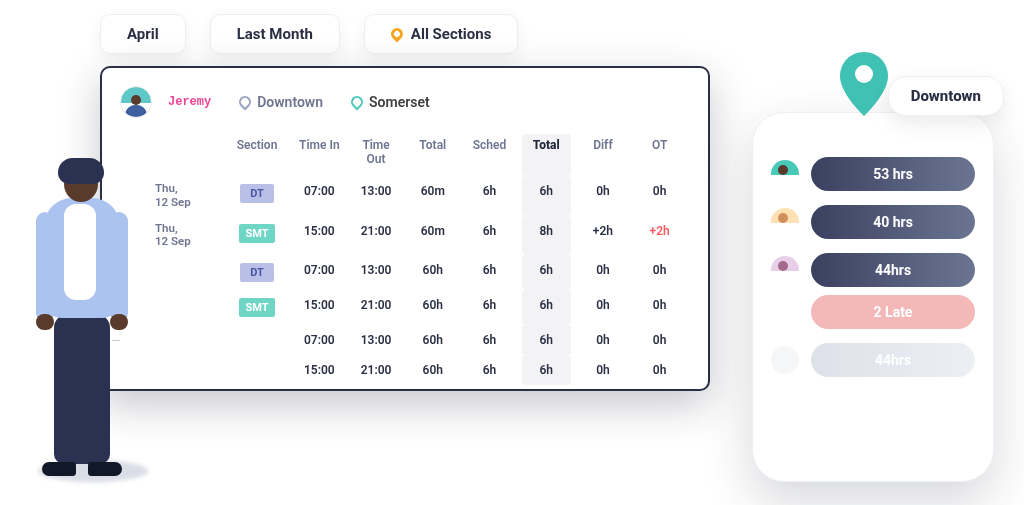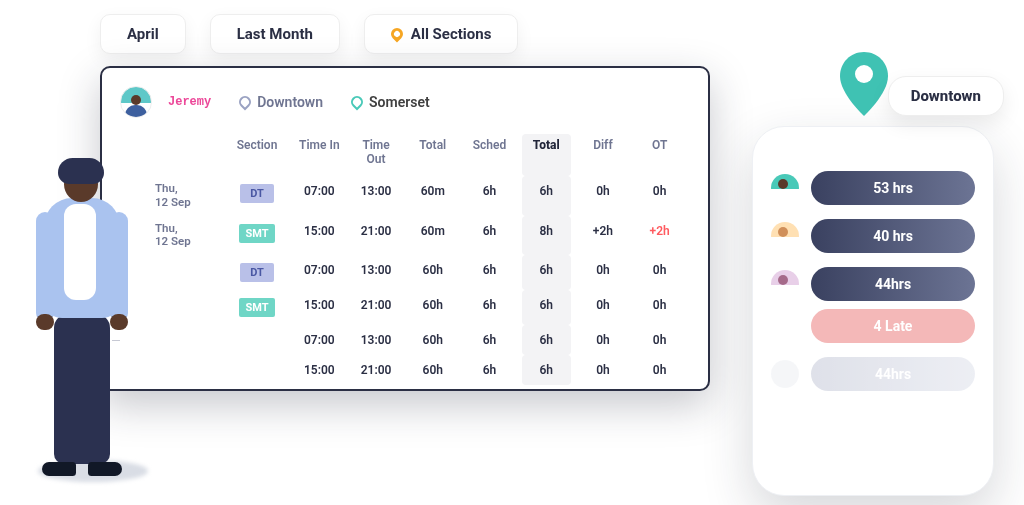--- a/index.html
+++ b/index.html
@@ -86,21 +86,21 @@
   .arm-l { position:absolute; top:54px; left:28px; width:18px; height:110px; background:#aac3ef; border-radius:14px;}
   .arm-r { position:absolute; top:54px; left:102px; width:18px; height:110px; background:#aac3ef; border-radius:14px;}
   .hand-l { position:absolute; top:156px; left:28px; width:18px; height:16px; background:#5a3a2a; border-radius:8px;}
   .hand-r { position:absolute; top:156px; left:102px; width:18px; height:16px; background:#5a3a2a; border-radius:8px;}
   .legs { position:absolute; top:156px; left:46px; width:56px; height:150px; background:#2b3150; border-radius:14px 14px 10px 10px;}
   .foot-l { position:absolute; bottom:12px; left:34px; width:34px; height:14px; background:#111827; border-radius:8px 4px 4px 8px;}
   .foot-r { position:absolute; bottom:12px; left:80px; width:34px; height:14px; background:#111827; border-radius:4px 8px 8px 4px;}
 
   
   .phone {
-    position:absolute; top:126px; right:30px; width:242px; height:370px;
+    position:absolute; top:112px; right:30px; width:242px; height:370px;
     background:#fff; border-radius:32px; box-shadow:0 20px 50px rgba(32,37,55,0.18);
     border:1px solid #eef0f4; padding:44px 18px 18px;
   }
   .phone .row { display:flex; align-items:center; gap:12px; margin-bottom:14px; }
   .phone .mini-av { width:28px; height:28px; border-radius:50%; background:#ddd; position:relative; overflow:hidden;}
   .phone .mini-av.a1{background:linear-gradient(180deg,#49c9b8 55%,#fff 55%);}
   .phone .mini-av.a1::after{content:"";position:absolute;left:7px;top:5px;width:10px;height:10px;background:#5a3a2a;border-radius:50%;}
   .phone .mini-av.a2{background:linear-gradient(180deg,#ffe0b3 55%,#fff 55%);}
   .phone .mini-av.a2::after{content:"";position:absolute;left:7px;top:5px;width:10px;height:10px;background:#d08f5a;border-radius:50%;}
   .phone .mini-av.a3{background:linear-gradient(180deg,#e8cfe8 55%,#fff 55%);}
@@ -258,21 +258,21 @@
   <div class="row">
     <div class="mini-av a2"></div>
     <div class="chip">40 hrs</div>
   </div>
   <div class="row">
     <div class="mini-av a3"></div>
     <div class="chip">44hrs</div>
   </div>
   <div class="row sub">
     <div class="mini-av"></div>
-    <div class="chip late">4 Late</div>
+    <div class="chip late">2 Late</div>
   </div>
   <div class="row" style="opacity:.55">
     <div class="mini-av a4"></div>
     <div class="chip fade">44hrs</div>
   </div>
 </div>
 
 <div class="big-pin">
   <svg viewBox="0 0 56 72">
     <path d="M28 4 C14 4 4 15 4 28 C4 46 28 68 28 68 C28 68 52 46 52 28 C52 15 42 4 28 4 Z" fill="#3fc2b3"></path>

